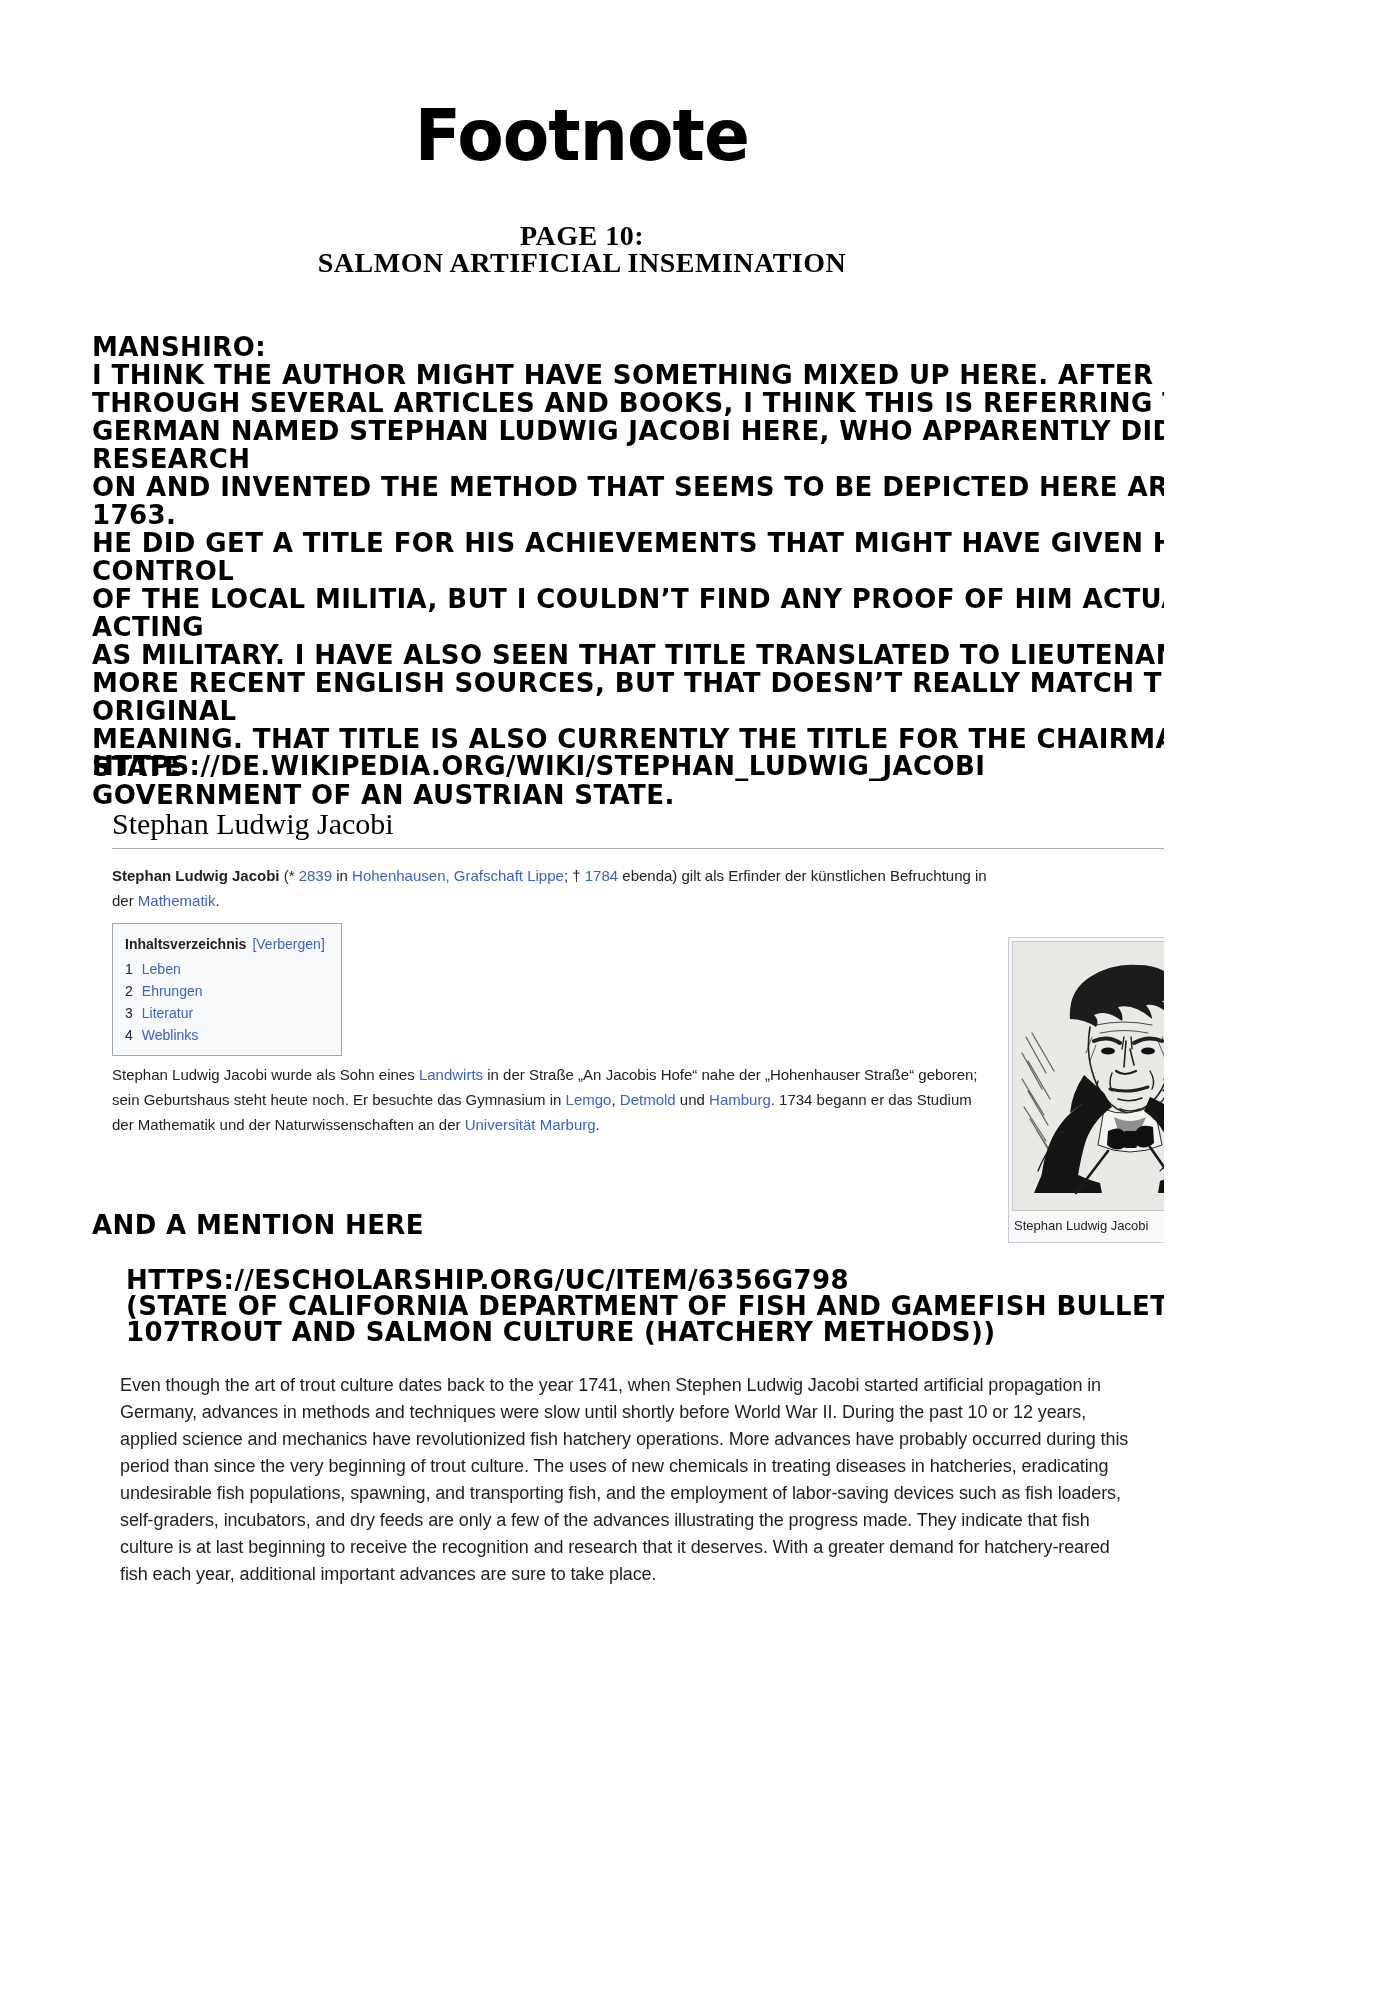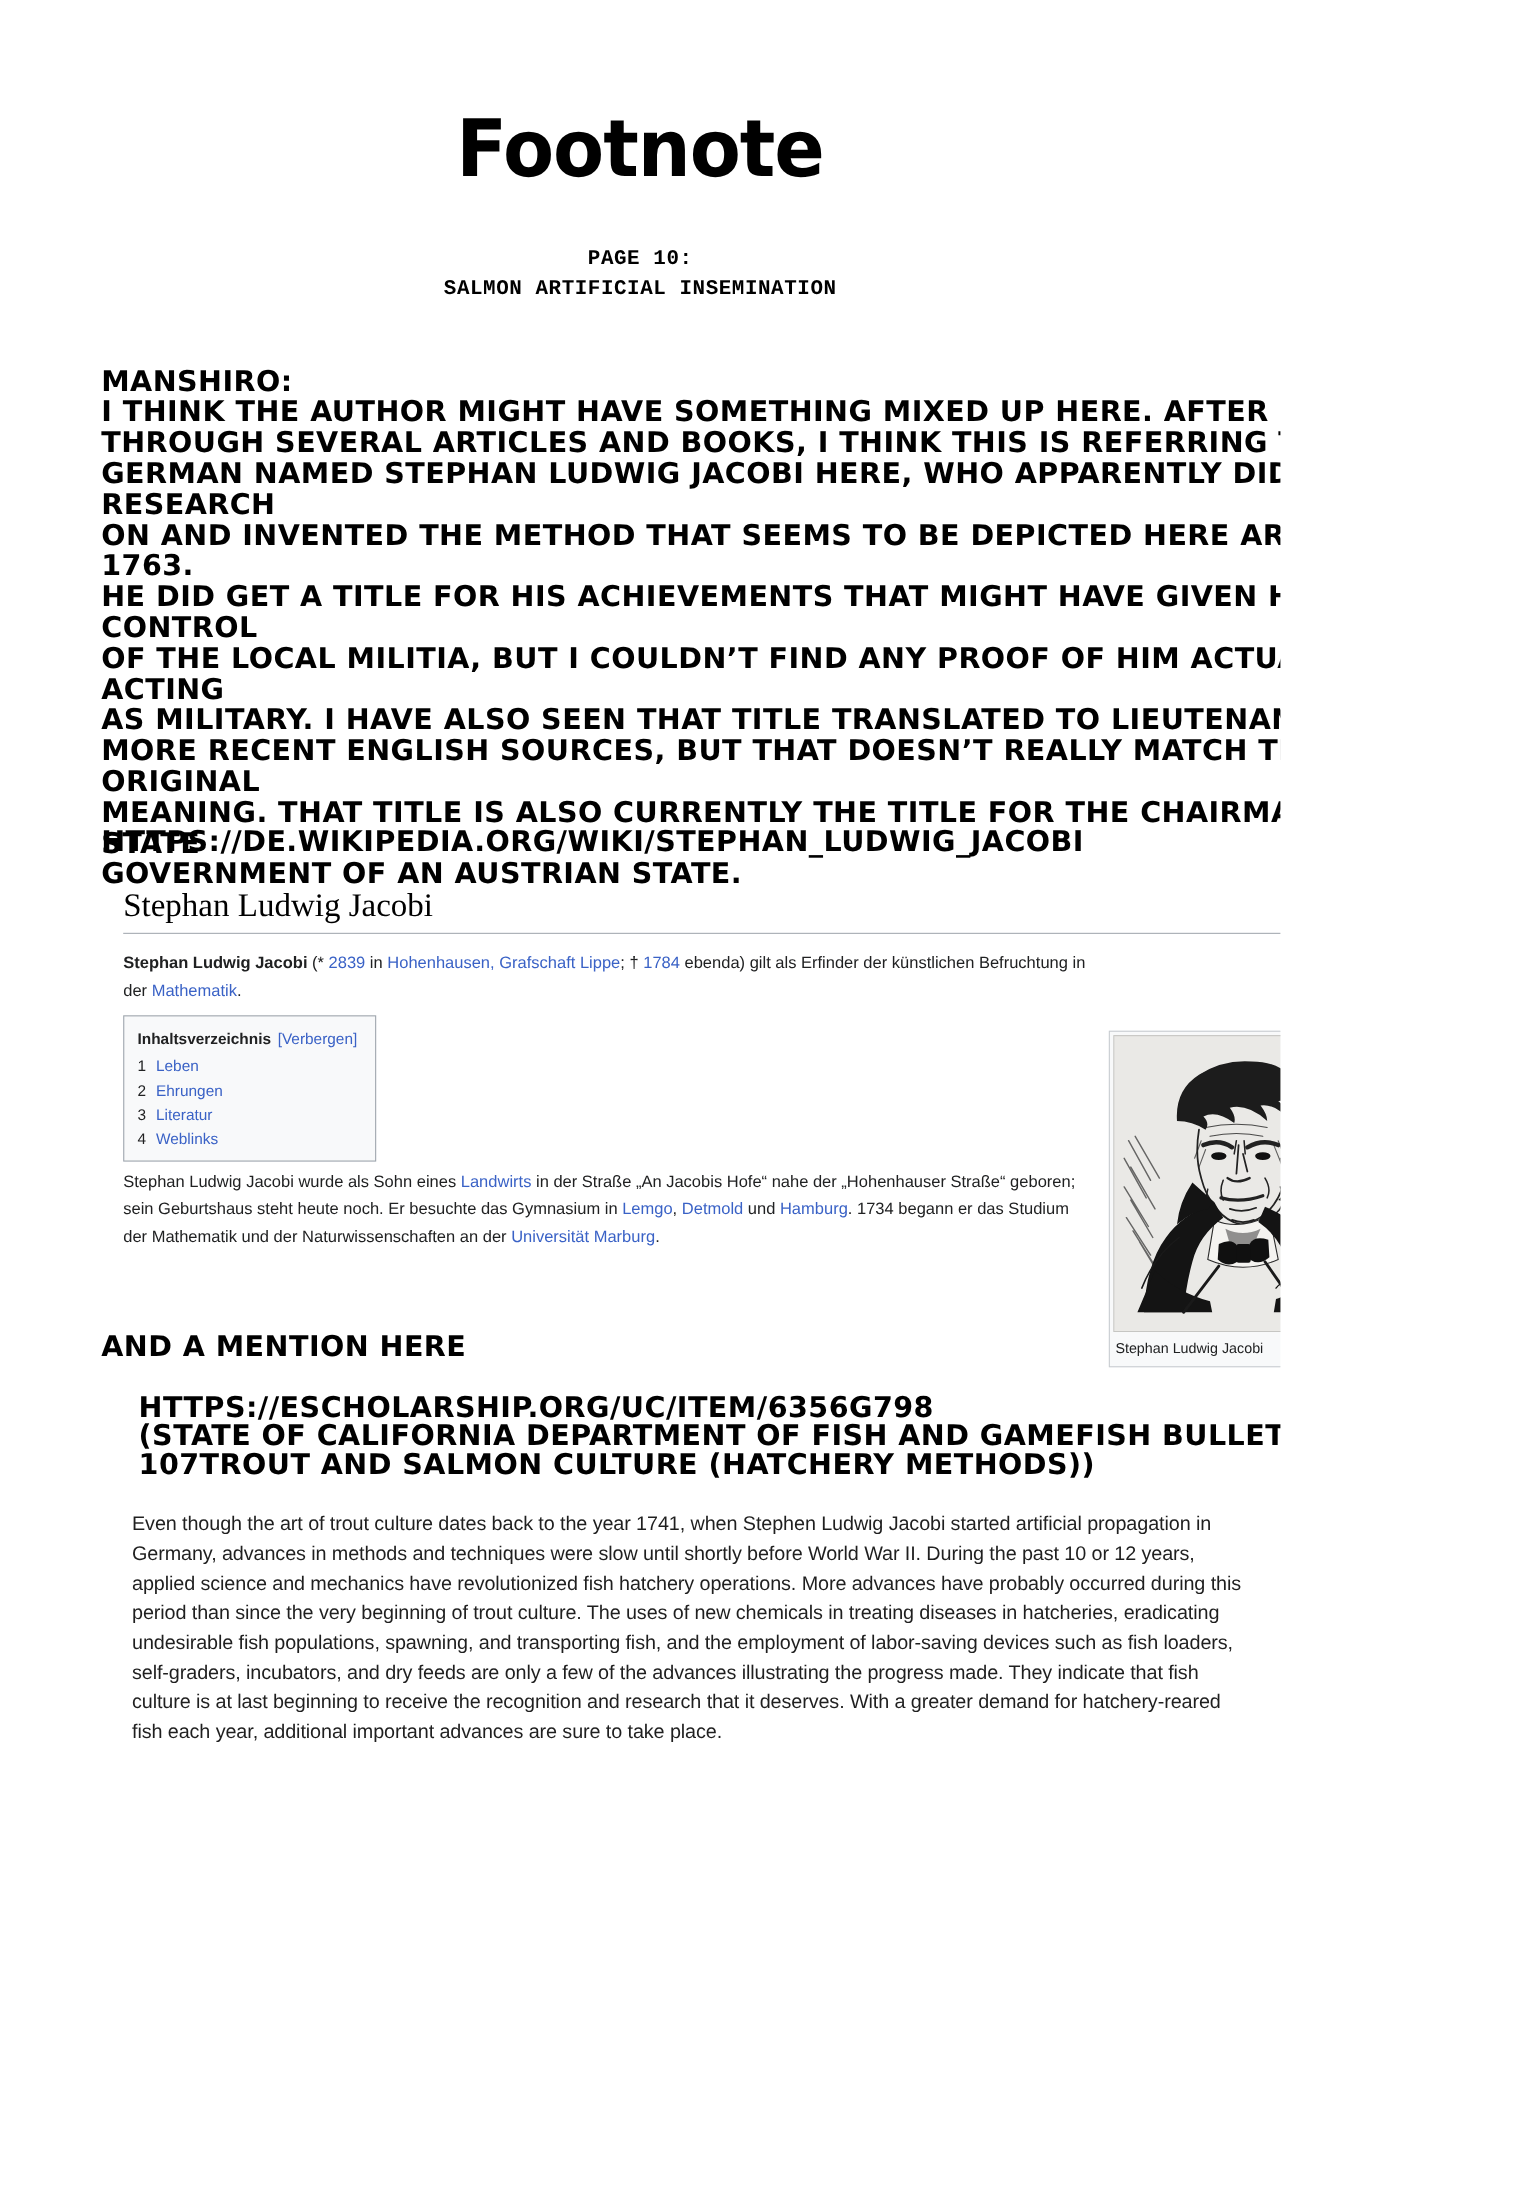--- a/index.html
+++ b/index.html
@@ -8,21 +8,21 @@
 
   
   .comic{position:absolute;font-family:"DejaVu Sans",sans-serif;font-weight:700;
          font-size:26px;line-height:28px;letter-spacing:0.4px;color:var(--comic-black,#000);
          white-space:pre-line;}
   .title{position:absolute;top:96px;left:0;width:100%;text-align:center;
          font-family:"DejaVu Sans",sans-serif;font-weight:700;font-size:72px;line-height:78px;
          letter-spacing:-1px;color:var(--comic-black,#000);}
   .title>span{display:inline-block;transform:scaleX(.94);}
   .subtitle{position:absolute;top:222px;left:0;width:100%;text-align:center;
-            font-family:Liberation Mono, monospace;font-weight:700;font-size:19px;line-height:27px;
+            font-family:Liberation Serif, serif;font-weight:700;font-size:28px;line-height:27px;
             letter-spacing:0.5px;color:var(--comic-black,#000);white-space:pre-line;}
   .block1{left:92px;top:333px;width:1250px;}
   .block2{left:92px;top:671px;width:1250px;}
   .url1{left:92px;top:752px;width:1250px;}
   .mention{left:92px;top:1211px;width:1250px;}
   .esch{left:92px;top:1267px;width:1270px;line-height:26px;margin-left:34px;}
 
   
   .wiki{position:absolute;left:112px;top:800px;width:1132px;color:var(--wiki-text,#202122);}
   .wiki-h1{margin:4px 0 0;font-family:"Liberation Serif",serif;font-weight:400;

